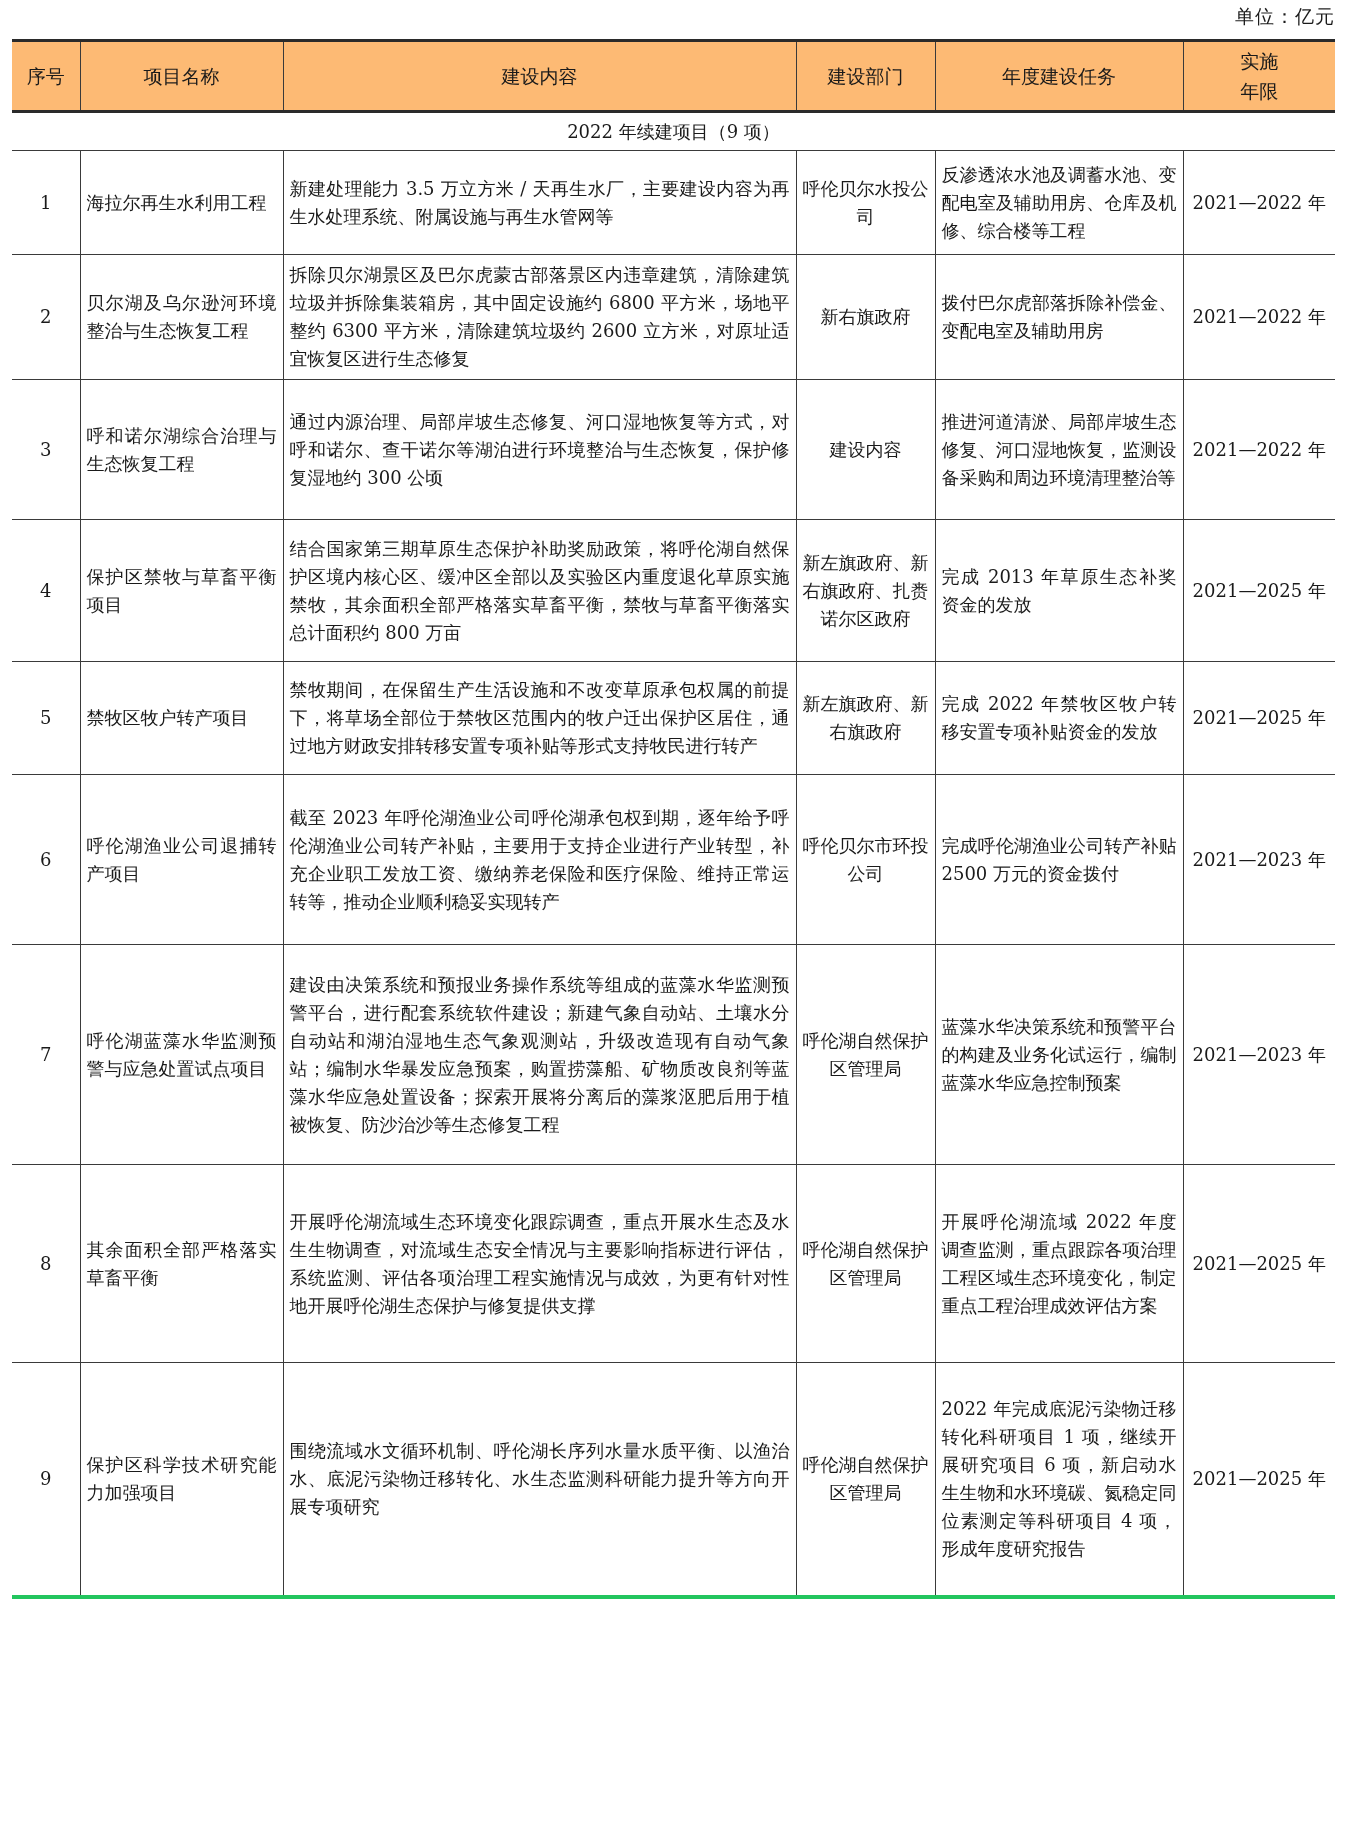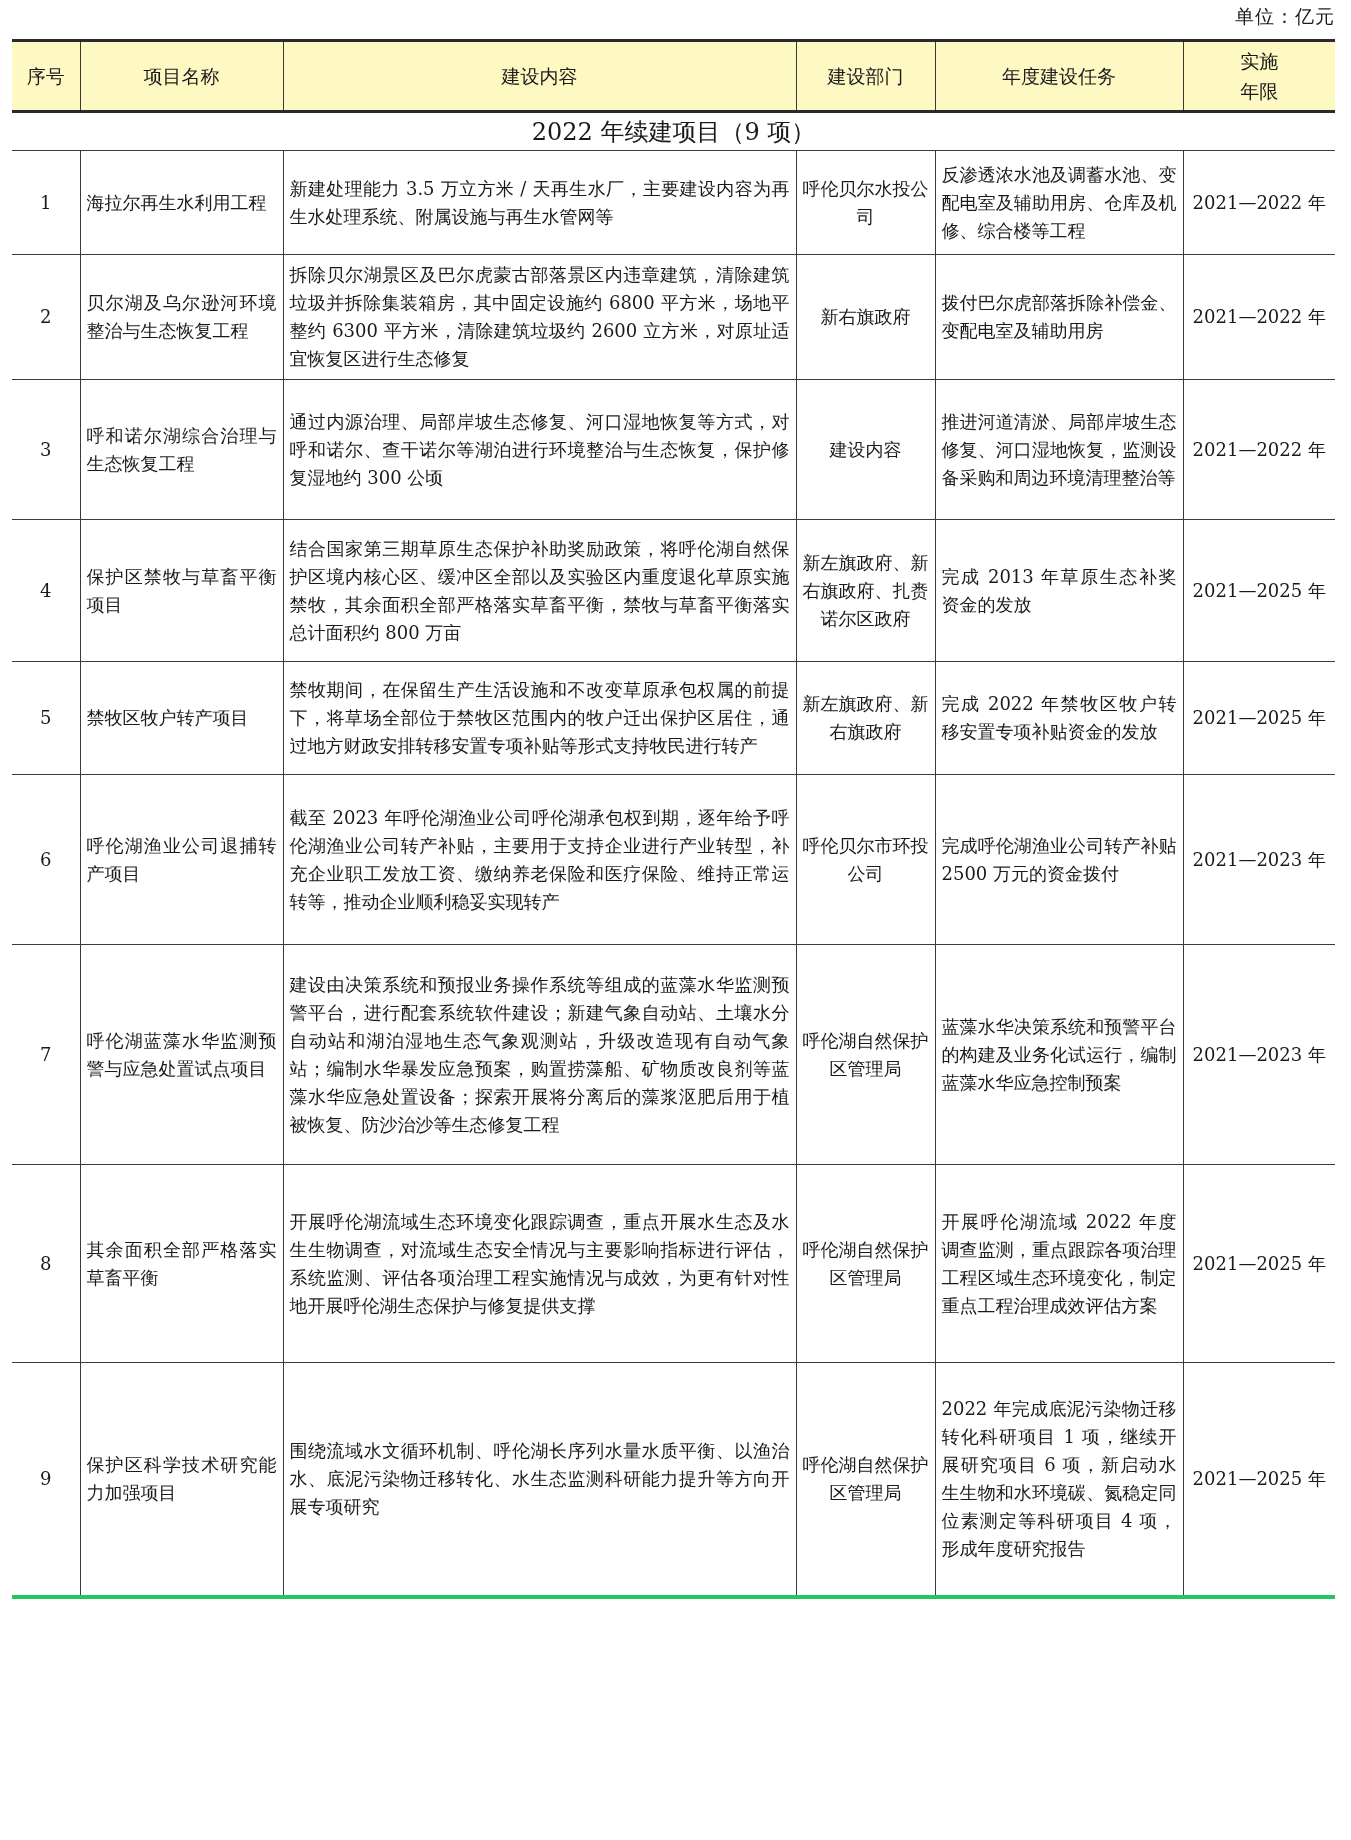--- a/index.html
+++ b/index.html
@@ -19,32 +19,32 @@
     table-layout: fixed;
     font-size: 18px;
     line-height: 28px;
   }
   table.main col.c1 { width: 68px; }
   table.main col.c2 { width: 203px; }
   table.main col.c3 { width: 513px; }
   table.main col.c4 { width: 139px; }
   table.main col.c5 { width: 248px; }
   table.main col.c6 { width: 152px; }
-  thead tr.hdr { height: 71px; background: #fef9c3; }
+  thead tr.hdr { height: 71px; background: #fdba74; }
   thead th {
     font-weight: normal; text-align: center; vertical-align: middle;
     border-top: 3px solid #2a2a2a; border-bottom: 3px solid #2a2a2a;
     border-left: 1.5px solid #3a3a3a; border-right: 1.5px solid #3a3a3a;
     padding: 0 4px; font-size: 19px; line-height: 30px;
   }
   thead th:first-child { border-left: none; }
   thead th:last-child { border-right: none; }
   tr.section td {
     height: 33px; text-align: center; vertical-align: middle;
-    font-size: 24px; border: none; padding: 0;
+    font-size: 18px; border: none; padding: 0;
     border-bottom: 1.5px solid #3a3a3a;
   }
   tbody td {
     border: 1.5px solid #3a3a3a;
     vertical-align: middle;
     padding: 2px 6px;
     text-align: justify;
     word-break: break-all;
   }
   tbody td:first-child { border-left: none; text-align: center; }

